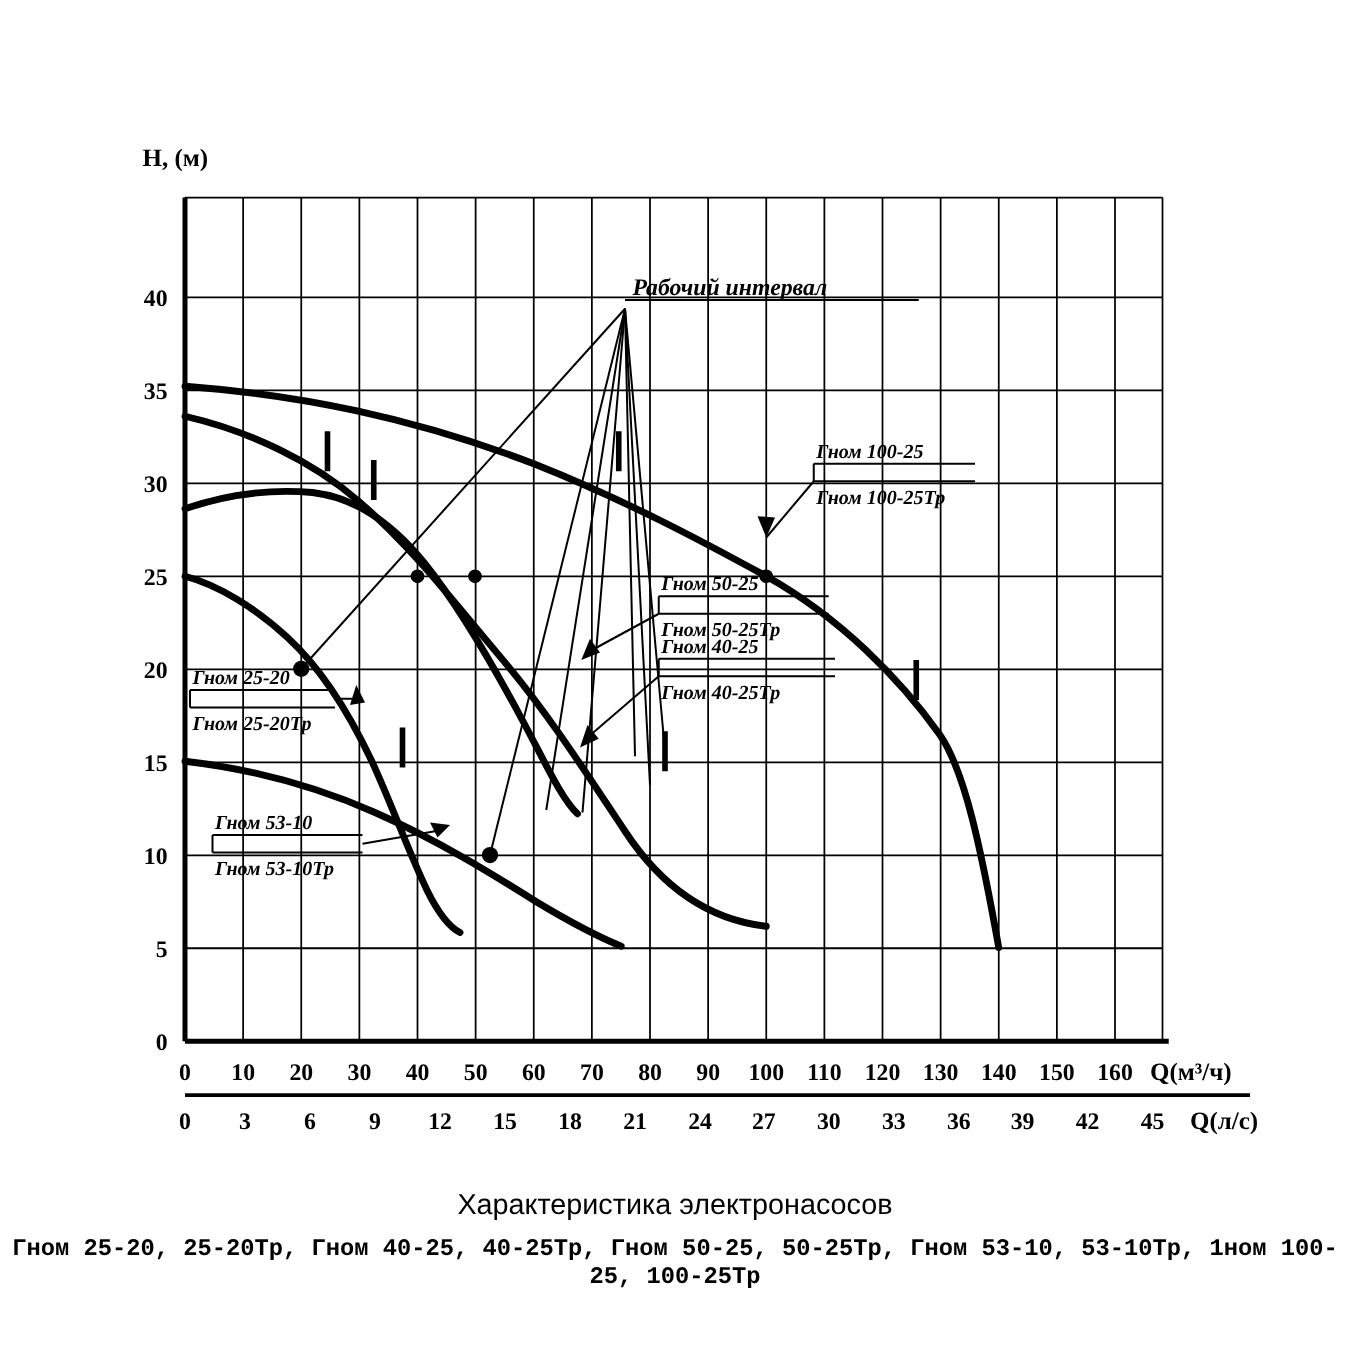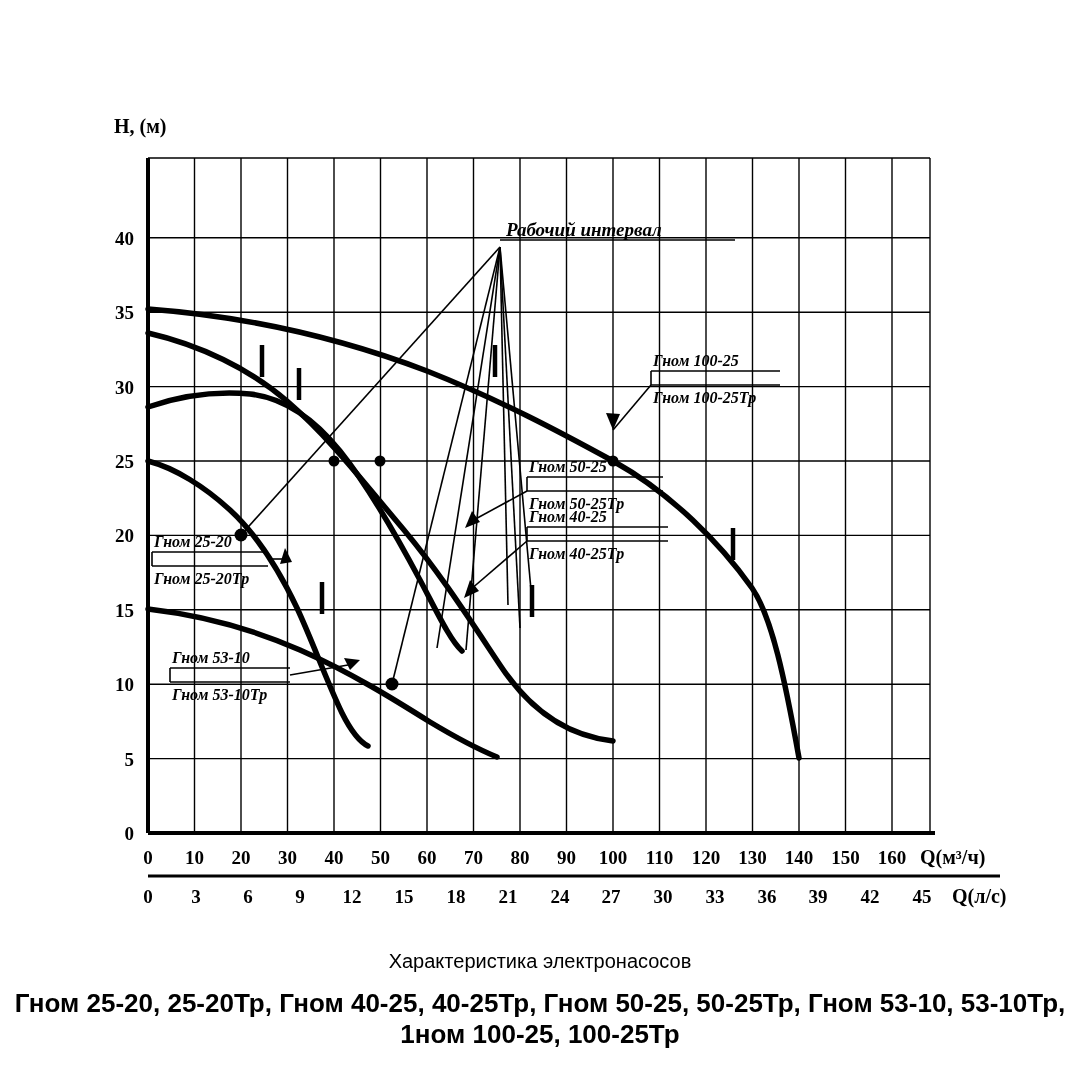--- a/index.html
+++ b/index.html
@@ -40,28 +40,28 @@
   }
 
   
   .caption{
     position:absolute;
     left:0;right:0;
     text-align:center;
   }
   .caption-title{
     top:955px;
-    font-size:20px;
+    font-size:23px;
     font-family:"Liberation Sans", sans-serif;
     font-weight:400;
   }
   .caption-sub{
     top:990px;
-    font-size:26px;
-    font-family:Liberation Sans, sans-serif;
+    font-size:19px;
+    font-family:Liberation Mono, monospace;
     font-weight:bold;
   }
 </style>
 </head>
 <body>
 
 <div id="root">
 
   <div class="plot-wrap">
   <svg width="1080" height="1080" viewBox="0 0 1080 1080" xmlns="http://www.w3.org/2000/svg">

